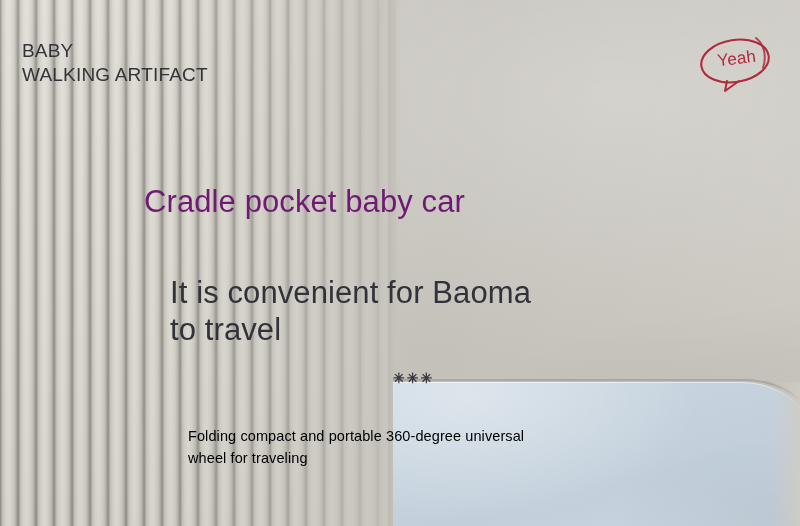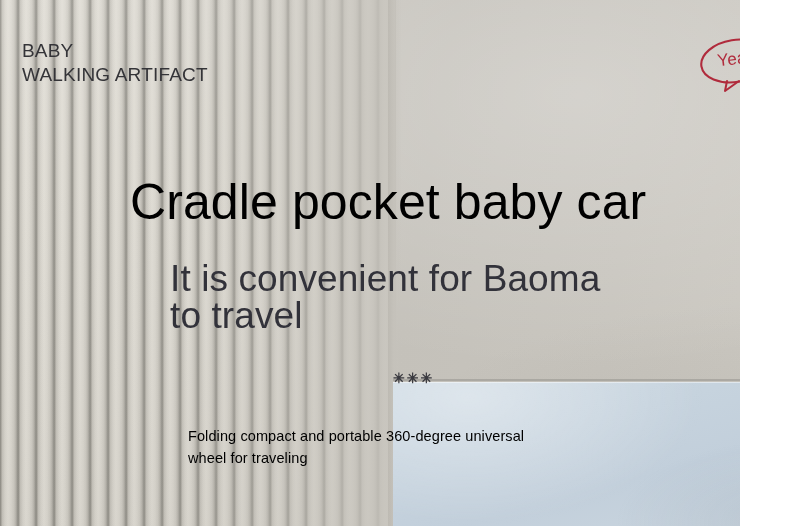--- a/index.html
+++ b/index.html
@@ -6,21 +6,21 @@
     margin: 0;
     padding: 0;
     background: #ffffff;
   }
   body {
     font-family: "Liberation Sans", sans-serif;
   }
 
   #poster {
     position: relative;
-    width: 740px;
+    width: 800px;
     height: 526px;
     overflow: hidden;
     background: #c6c3bc;
     text-decoration: underline;
   }
 
   
   .wall-flat {
     position: absolute;
     inset: 0;
@@ -152,35 +152,35 @@
     font-size: 19px;
     line-height: 24px;
     letter-spacing: 0.2px;
     color: #343438;
     font-weight: 400;
     white-space: pre;
   }
 
   .headline {
     position: absolute;
-    left: 130px;
+    left: 144px;
     top: 174px;
-    font-size: 50px;
+    font-size: 31px;
     line-height: 56px;
     letter-spacing: 0.1px;
-    color: #000000;
+    color: #701a75;
     font-weight: 400;
     white-space: nowrap;
   }
 
   .subhead {
     position: absolute;
     left: 170px;
-    top: 260px;
-    font-size: 37px;
+    top: 274px;
+    font-size: 31px;
     line-height: 37px;
     letter-spacing: 0.1px;
     color: #32323a;
     font-weight: 400;
     white-space: pre-line;
   }
 
   .stars {
     position: absolute;
     left: 393px;

